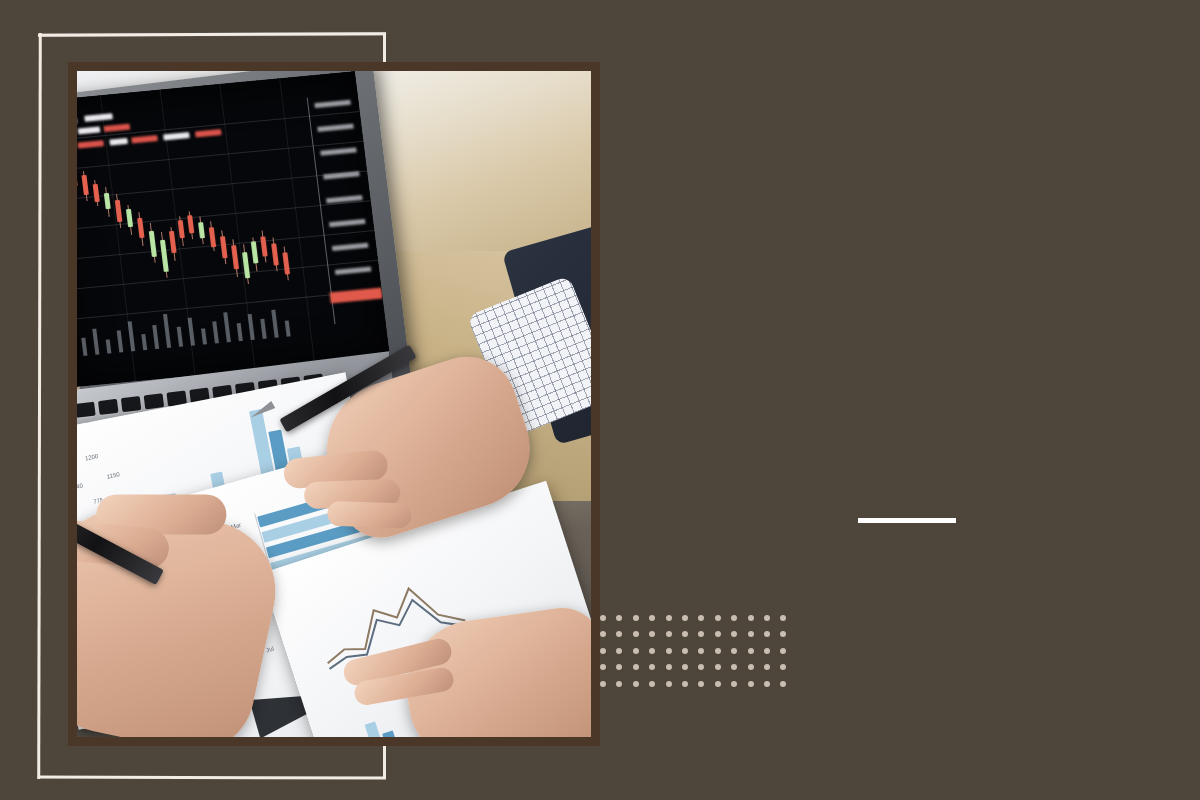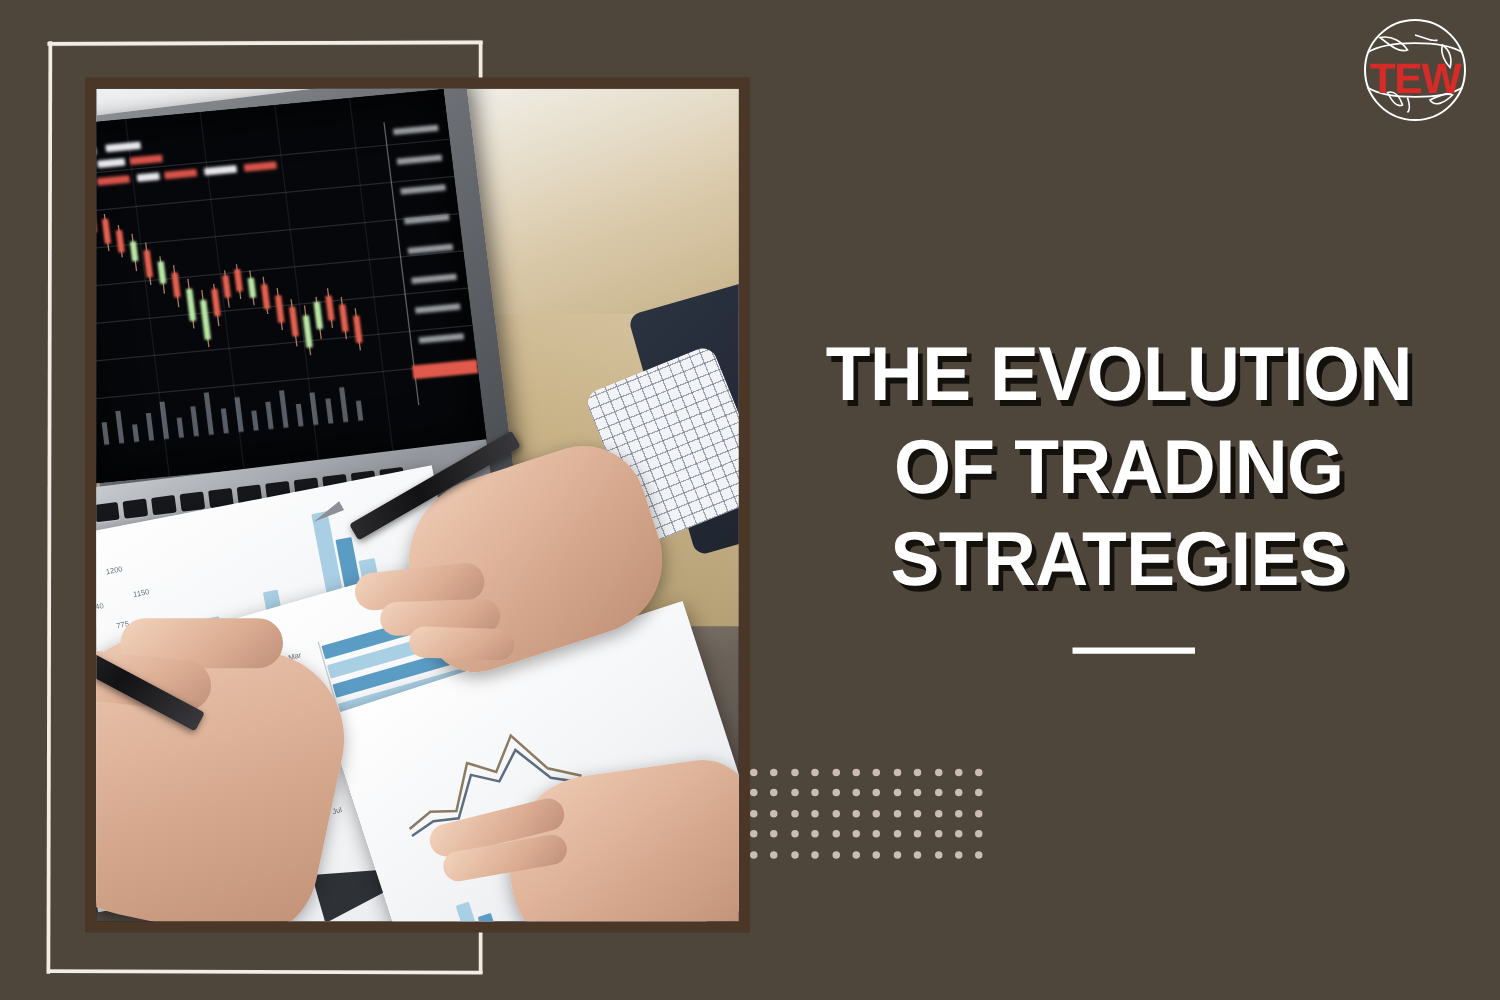--- a/index.html
+++ b/index.html
@@ -519,25 +519,20 @@
       </div>
       <div class="ph-pen" style="left:-30px; top:470px; width:120px; height:17px; transform:rotate(28deg)"></div>
 
       <div class="ph-hand ph-hand-c">
         <div class="ph-finger" style="left:-60px; top:18px; width:110px; height:26px; transform:rotate(-6deg)"></div>
         <div class="ph-finger" style="left:-52px; top:44px; width:100px; height:24px; transform:rotate(-2deg)"></div>
       </div>
     </div>
   </div>
 
-  <div class="title-block">
-    <div class="title-line">THE EVOLUTION</div>
-    <div class="title-line">OF TRADING</div>
-    <div class="title-line">STRATEGIES</div>
-  </div>
   <div class="title-rule"></div>
 
   <div class="dot-grid" id="dot-grid" style="grid-template-columns: repeat(12, 16.4px); grid-template-rows: repeat(5, 16.4px);">
       <div class="dot" style="background: rgb(201, 190, 177);"></div>
       <div class="dot" style="background: rgb(201, 190, 177);"></div>
       <div class="dot" style="background: rgb(201, 190, 177);"></div>
       <div class="dot" style="background: rgb(201, 190, 177);"></div>
       <div class="dot" style="background: rgb(201, 190, 177);"></div>
       <div class="dot" style="background: rgb(201, 190, 177);"></div>
       <div class="dot" style="background: rgb(201, 190, 177);"></div>
@@ -589,27 +584,13 @@
       <div class="dot" style="background: rgb(201, 190, 177);"></div>
       <div class="dot" style="background: rgb(201, 190, 177);"></div>
       <div class="dot" style="background: rgb(201, 190, 177);"></div>
       <div class="dot" style="background: rgb(201, 190, 177);"></div>
       <div class="dot" style="background: rgb(201, 190, 177);"></div>
       <div class="dot" style="background: rgb(201, 190, 177);"></div>
       <div class="dot" style="background: rgb(201, 190, 177);"></div>
       <div class="dot" style="background: rgb(201, 190, 177);"></div>
     </div>
 
-  <div class="logo">
-    <svg width="104" height="96" viewBox="0 0 104 96">
-      <ellipse cx="52" cy="48" rx="40" ry="40" fill="none" stroke="#FFFFFF" stroke-width="1.6"></ellipse>
-      <path d="M14 34 C30 24, 74 24, 90 34" fill="none" stroke="#FFFFFF" stroke-width="1.4"></path>
-      <path d="M14 62 C30 72, 74 72, 90 62" fill="none" stroke="#FFFFFF" stroke-width="1.4"></path>
-      <path d="M24 22 C34 30, 40 34, 46 32 C42 26, 34 20, 24 22 Z" fill="none" stroke="#FFFFFF" stroke-width="1.3"></path>
-      <path d="M52 20 C60 22, 66 26, 70 24" fill="none" stroke="#FFFFFF" stroke-width="1.3"></path>
-      <path d="M74 28 C80 32, 82 40, 80 46 C76 42, 72 34, 74 28 Z" fill="none" stroke="#FFFFFF" stroke-width="1.3"></path>
-      <path d="M30 66 C34 74, 38 78, 42 76 C40 70, 36 64, 30 66 Z" fill="none" stroke="#FFFFFF" stroke-width="1.3"></path>
-      <path d="M46 70 C48 76, 48 80, 46 82" fill="none" stroke="#FFFFFF" stroke-width="1.3"></path>
-      <path d="M64 72 C72 68, 78 66, 82 68 C76 74, 68 78, 64 72 Z" fill="none" stroke="#FFFFFF" stroke-width="1.3"></path>
-    </svg>
-    <div class="logo-text">TEW</div>
-  </div>
 </div>
 
 </body></html>

